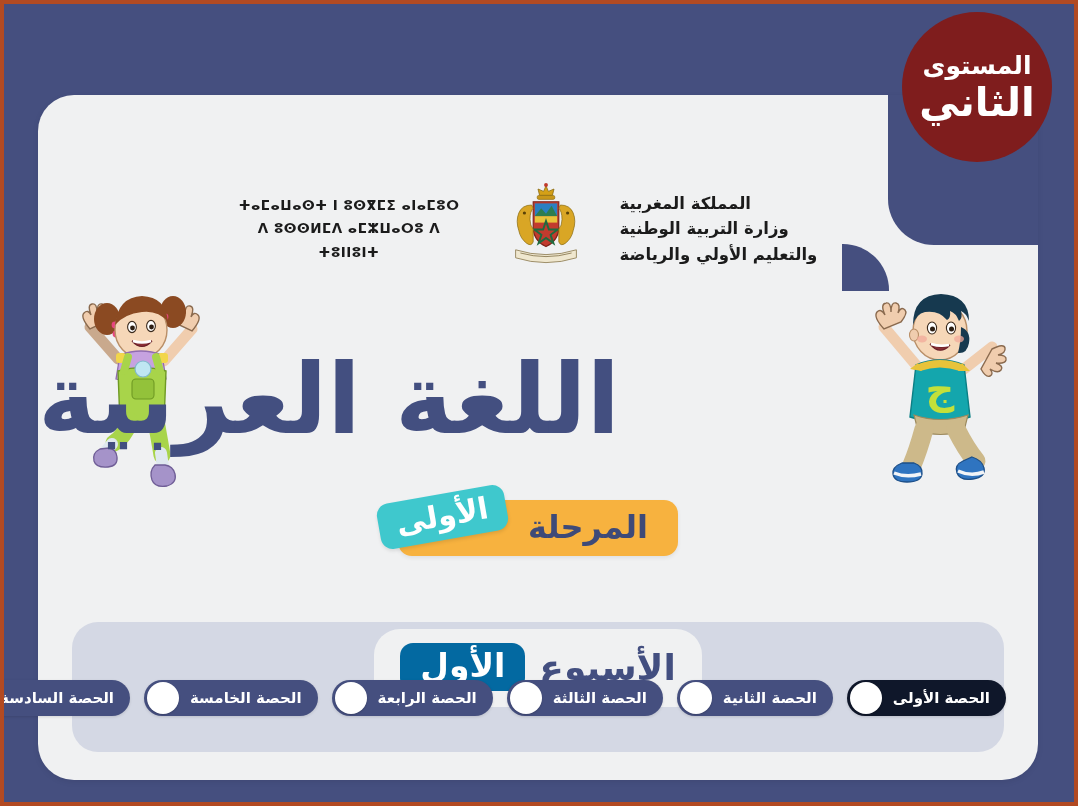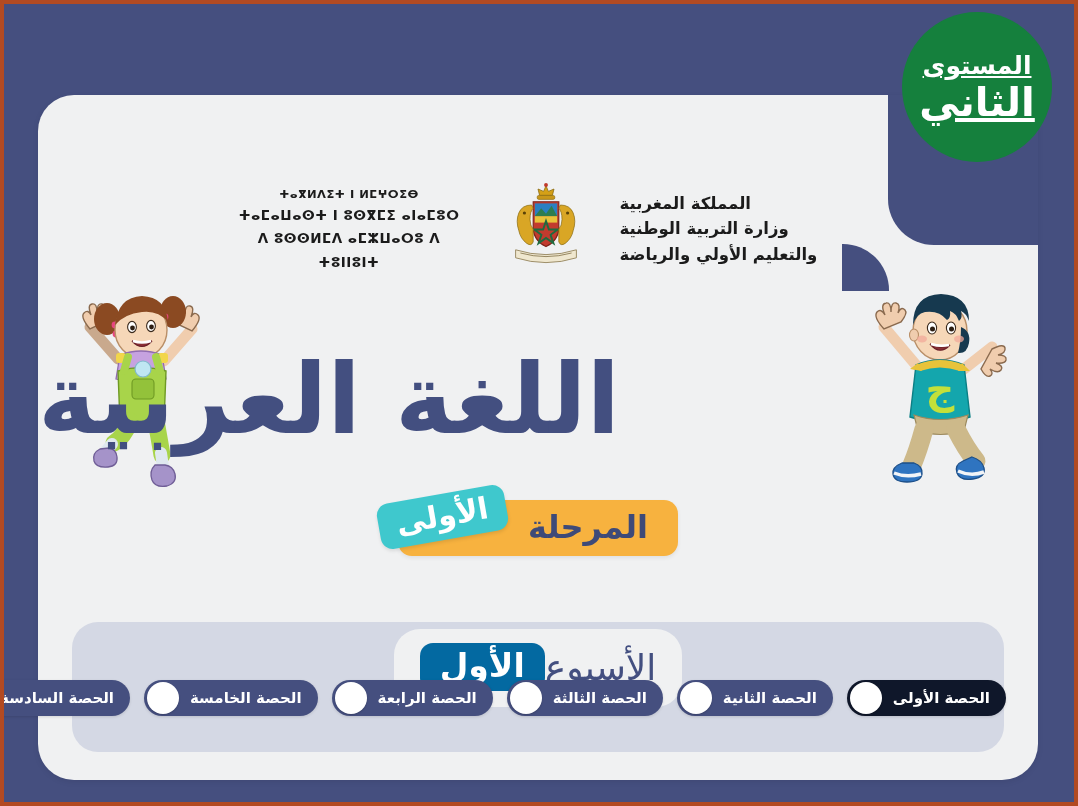--- a/index.html
+++ b/index.html
@@ -71,29 +71,28 @@
   }
 
   
   .level-badge {
     position: absolute;
     right: 22px;
     top: 8px;
     width: 150px;
     height: 150px;
     border-radius: 50%;
-    background: #15803d;
+    background: #7f1d1d;
     color: #ffffff;
     display: flex;
     flex-direction: column;
     align-items: center;
     justify-content: center;
     line-height: 1;
     z-index: 6;
-    text-decoration: underline;
   }
   .level-badge .lvl-top {
     font-size: 25px;
     font-weight: 700;
     letter-spacing: -0.5px;
     margin-bottom: 4px;
   }
   .level-badge .lvl-main {
     font-size: 40px;
     font-weight: 900;
@@ -220,23 +219,24 @@
     border-radius: 26px;
     padding: 14px 26px 16px 26px;
     display: flex;
     align-items: center;
     flex-direction: row;
     gap: 0;
     direction: rtl;
   }
   .week-label {
     font-size: 36px;
-    font-weight: 400;
+    font-weight: 700;
     color: #434f80;
     direction: rtl;
+    padding-left: 14px;
   }
   .week-num {
     background: #0369a1;
     color: #ffffff;
     font-size: 33px;
     font-weight: 900;
     border-radius: 13px;
     padding: 3px 20px 6px 20px;
     direction: rtl;
   }
@@ -328,21 +328,20 @@
             <path d="M78 30 Q90 30 94 40 Q98 50 94 62 Q92 72 84 78 Q78 82 76 76 L76 60 Q80 56 80 48 Q80 38 76 34 Z"></path>
           </g>
           <circle cx="33" cy="40" r="2" fill="#5a4208"></circle>
           <circle cx="87" cy="40" r="2" fill="#5a4208"></circle>
 
           <path d="M22 86 Q60 98 98 86 L98 96 Q60 108 22 96 Z" fill="#efe7cf" stroke="#9a8a63" stroke-width="1.2"></path>
           <path d="M28 90 Q60 99 92 90" fill="none" stroke="#8a7a52" stroke-width="1.1"></path>
         </svg>
 
         <div class="ministry-tif">
-          <div class="tif-1">ⵜⴰⴳⵍⴷⵉⵜ ⵏ ⵍⵎⵖⵔⵉⴱ</div>
           <div>ⵜⴰⵎⴰⵡⴰⵙⵜ ⵏ ⵓⵙⴳⵎⵉ ⴰⵏⴰⵎⵓⵔ</div>
           <div>ⴷ ⵓⵙⵙⵍⵎⴷ ⴰⵎⵣⵡⴰⵔⵓ ⴷ ⵜⵓⵏⵏⵓⵏⵜ</div>
         </div>
       </div>
 
       <svg class="kid kid-girl" viewBox="0 0 160 230">
 
         <path d="M58 92 L30 60" stroke="#c9a98d" stroke-width="11" stroke-linecap="round"></path>
         <g fill="#f0cdae" stroke="#8a6a4e" stroke-width="1.4">
           <path d="M30 62 q-10 -12 -6 -16 q4 -4 7 2 q-4 -10 1 -11 q5 -1 5 8 q0 -9 5 -8 q4 1 2 9 q3 -6 6 -3 q3 3 -3 11 Z"></path>

